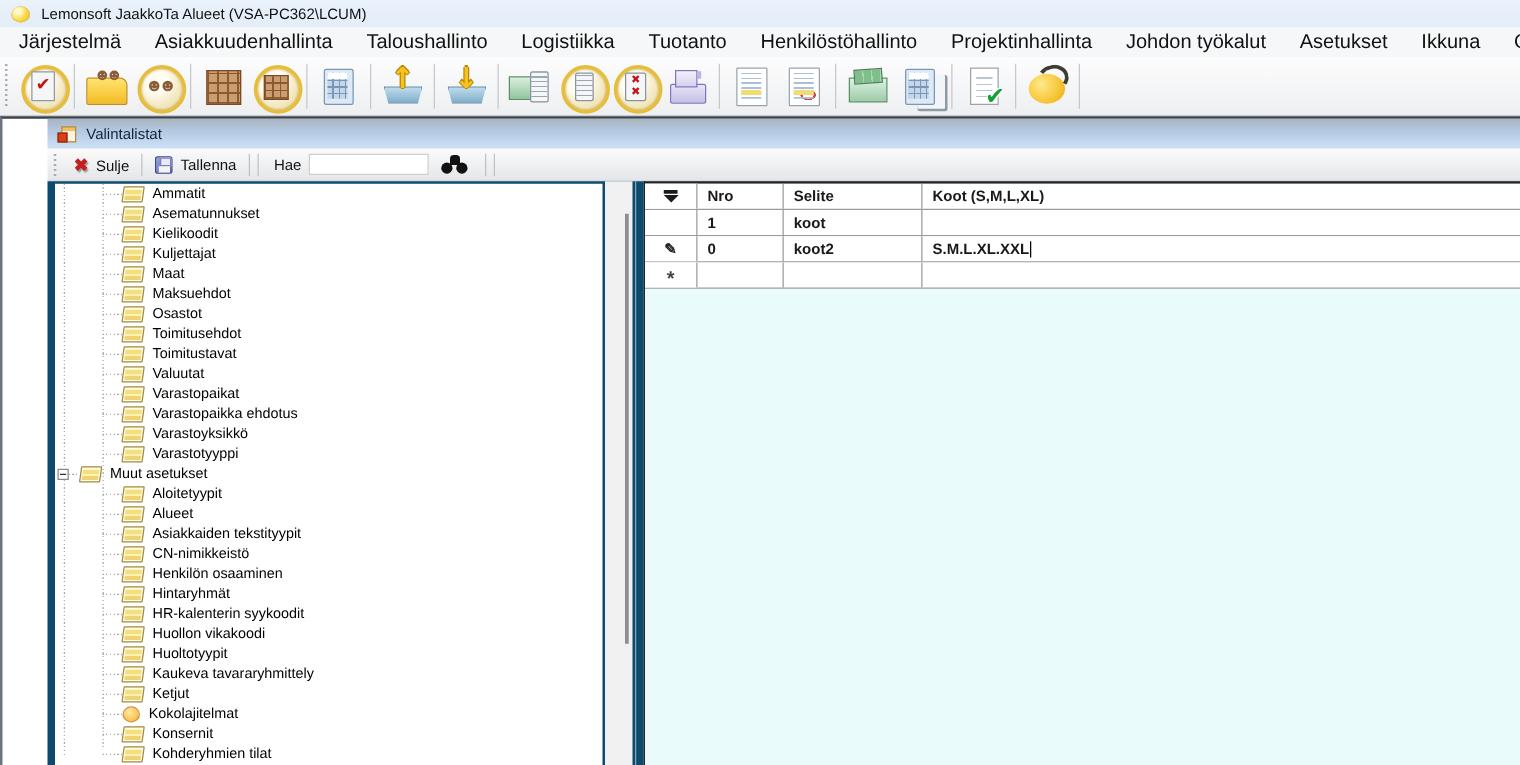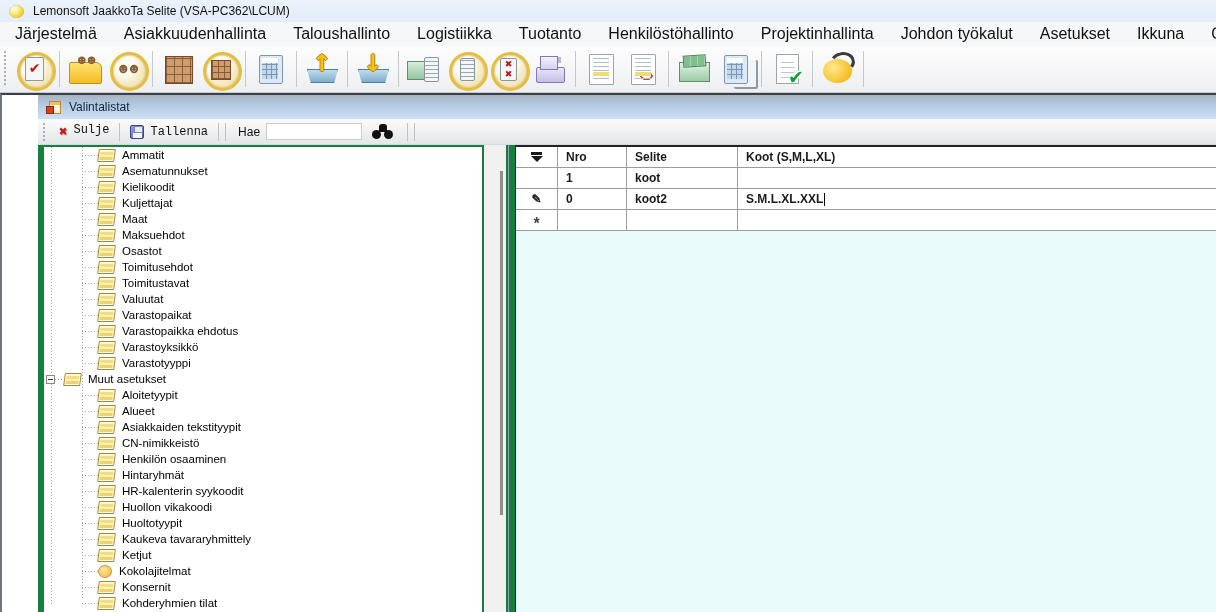--- a/index.html
+++ b/index.html
@@ -111,35 +111,35 @@
   .form-icon::after { content:""; position:absolute; right:0; top:0; width:10px; height:11px;
     background:linear-gradient(180deg,#F0C060 0 3px,#FBF3E4 3px); border:1px solid #C08830; }
   .form-icon::before { content:""; position:absolute; left:0; bottom:0; width:6px; height:6px;
     background:#D84018; border:1px solid #902808; z-index:1; }
   .child-title-text { color:#10253C; font-size:12px; }
 
   
   .strip { height:26px; background:linear-gradient(180deg,#FBFBFB,#E4E6E9); display:flex; align-items:center; padding-left:3px; border-bottom:1px solid #D6D8DB; }
   .grip2 { width:3px; height:18px; margin:0 6px 0 2px;
            background:repeating-linear-gradient(180deg,#A9ADB3 0 2px,transparent 2px 4px); background-size:2px 100%; background-repeat:repeat-y; }
-  .strip-btn { display:flex; align-items:flex-start; gap:6px; padding:2px 7px; cursor:default; color:#111;font-family:Liberation Mono, monospace; }
+  .strip-btn { display:flex; align-items:flex-end; gap:6px; padding:2px 7px; cursor:default; color:#111; }
   .x-icon::before { content:"✖"; color:#C41E1E; font-weight:bold; font-size:14px; text-shadow:1px 1px 1px #999; }
   .floppy-icon { position:relative; width:14px; height:14px; background:linear-gradient(135deg,#9AA2D8,#5560B0);
     border:1px solid #3A4490; border-radius:2px; }
   .floppy-icon::before { content:""; position:absolute; left:3px; top:0; width:7px; height:5px; background:#E8EAF4; border:1px solid #7A82C0; }
   .floppy-icon::after { content:""; position:absolute; left:2px; bottom:0; width:9px; height:5px; background:#F4F5FA; }
   .ssep { width:1px; height:18px; background:#BFC1C4; margin:0 3px; }
   .strip-label { padding:0 6px 0 9px; color:#111; }
   .search { width:96px; height:17px; border:1px solid #CDCDCD; background:#fff; font:12px "Liberation Sans",sans-serif; padding:0 3px; margin-right:10px; }
   .binoc { position:relative; width:22px; height:15px; margin-right:10px; cursor:default; }
   .binoc::before { content:""; position:absolute; left:0; bottom:0; width:9px; height:9px; background:#111; border-radius:50%; box-shadow:12px 0 0 #111; }
   .binoc::after { content:""; position:absolute; left:7px; top:0; width:8px; height:8px; background:#111; border-radius:3px 3px 0 0; }
 
   
-  .content { position:relative; height:467px; background:#15803d; }
+  .content { position:relative; height:467px; background:#0c4a6e; }
 
   .tree { position:absolute; left:6px; top:2px; width:438px; bottom:0; background:#fff; overflow:hidden; font-size:11.5px; }
   .tree::before { content:""; position:absolute; left:7px; top:0; bottom:8px; width:1px;
     background:repeating-linear-gradient(180deg,#A8A8A8 0 1px,transparent 1px 3px); }
   .tree::after { content:""; position:absolute; left:38px; top:0; bottom:14px; width:1px;
     background:repeating-linear-gradient(180deg,#A8A8A8 0 1px,transparent 1px 3px); }
   .titem { position:relative; height:16px; display:flex; align-items:center; white-space:nowrap; z-index:1; cursor:default; }
   .titem.d1 { padding-left:2px;
     background:repeating-linear-gradient(90deg,#A8A8A8 0 1px,transparent 1px 3px); background-size:9px 1px; background-position:11px 8px; background-repeat:no-repeat; }
   .titem.d2 { padding-left:54px;
@@ -175,21 +175,21 @@
   .caret-bar { display:none; width:1px; height:13px; background:#000; margin-left:1px; flex:0 0 auto; }
   .grow.caret .caret-bar { display:inline-block; }
 </style>
 </head>
 <body>
 
 <div class="app">
 
   <div class="titlebar">
     <span class="lemon-sm"></span>
-    <span class="title-text">Lemonsoft JaakkoTa Selite (VSA-PC362\LCUM)</span>
+    <span class="title-text">Lemonsoft JaakkoTa Alueet (VSA-PC362\LCUM)</span>
   </div>
 
   <div class="menubar">
       <span class="menu-item">Järjestelmä</span>
       <span class="menu-item">Asiakkuudenhallinta</span>
       <span class="menu-item">Taloushallinto</span>
       <span class="menu-item">Logistiikka</span>
       <span class="menu-item">Tuotanto</span>
       <span class="menu-item">Henkilöstöhallinto</span>
       <span class="menu-item">Projektinhallinta</span>

